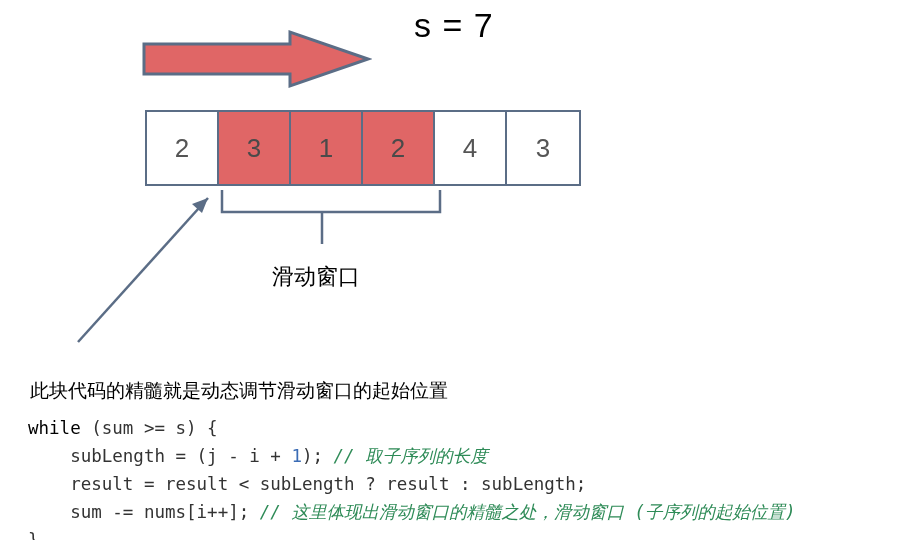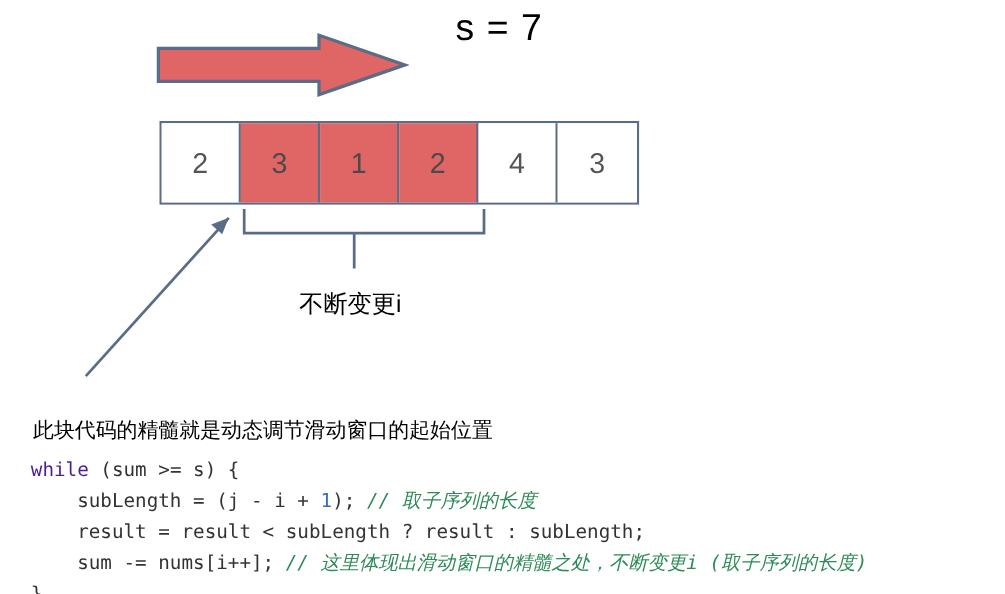--- a/index.html
+++ b/index.html
@@ -99,21 +99,21 @@
   .code {
     position: absolute;
     left: 28px;
     top: 386px;
     font-family: "DejaVu Sans Mono", "Liberation Mono", monospace;
     font-size: 17.5px;
     line-height: 28px;
     color: #333333;
     white-space: pre;
   }
-  .kw { color: #4c1d95; }
+  .kw { color: #000000; }
   .num { color: #3b6cb5; }
   .cmt { color: #2e8b57; font-style: italic; }
 </style>
 </head>
 <body>
 
 <div id="stage">
 
   <div class="s-label">s = 7</div>
 
@@ -135,25 +135,25 @@
   <div class="connector">
     <svg width="460" height="190" viewBox="0 0 460 190" xmlns="http://www.w3.org/2000/svg">
 
       <polyline points="162,6 162,28 262,28 262,60 262,28 380,28 380,6" fill="none" stroke="#5b6d86" stroke-width="2.5" stroke-linejoin="miter"></polyline>
 
       <line x1="18" y1="158" x2="148" y2="14" stroke="#5b6d86" stroke-width="2.5"></line>
       <polygon points="148,14 132,20 142,29" fill="#5b6d86"></polygon>
     </svg>
   </div>
 
-  <div class="window-label">不断变更i</div>
+  <div class="window-label">滑动窗口</div>
 
   <div class="code-note">此块代码的精髓就是动态调节滑动窗口的起始位置</div>
 
   <div class="code">
 <span class="kw">while</span><span> (sum &gt;= s) {</span>
 <span>    subLength = (j - i + </span><span class="num">1</span><span>); </span><span class="cmt">// 取子序列的长度</span>
 <span>    result = result &lt; subLength ? result : subLength;</span>
-<span>    sum -= nums[i++]; </span><span class="cmt">// 这里体现出滑动窗口的精髓之处，不断变更i (取子序列的长度)</span>
+<span>    sum -= nums[i++]; </span><span class="cmt">// 这里体现出滑动窗口的精髓之处，滑动窗口 (子序列的起始位置)</span>
 <span>}</span>
   </div>
 
 </div>
 
 </body></html>

